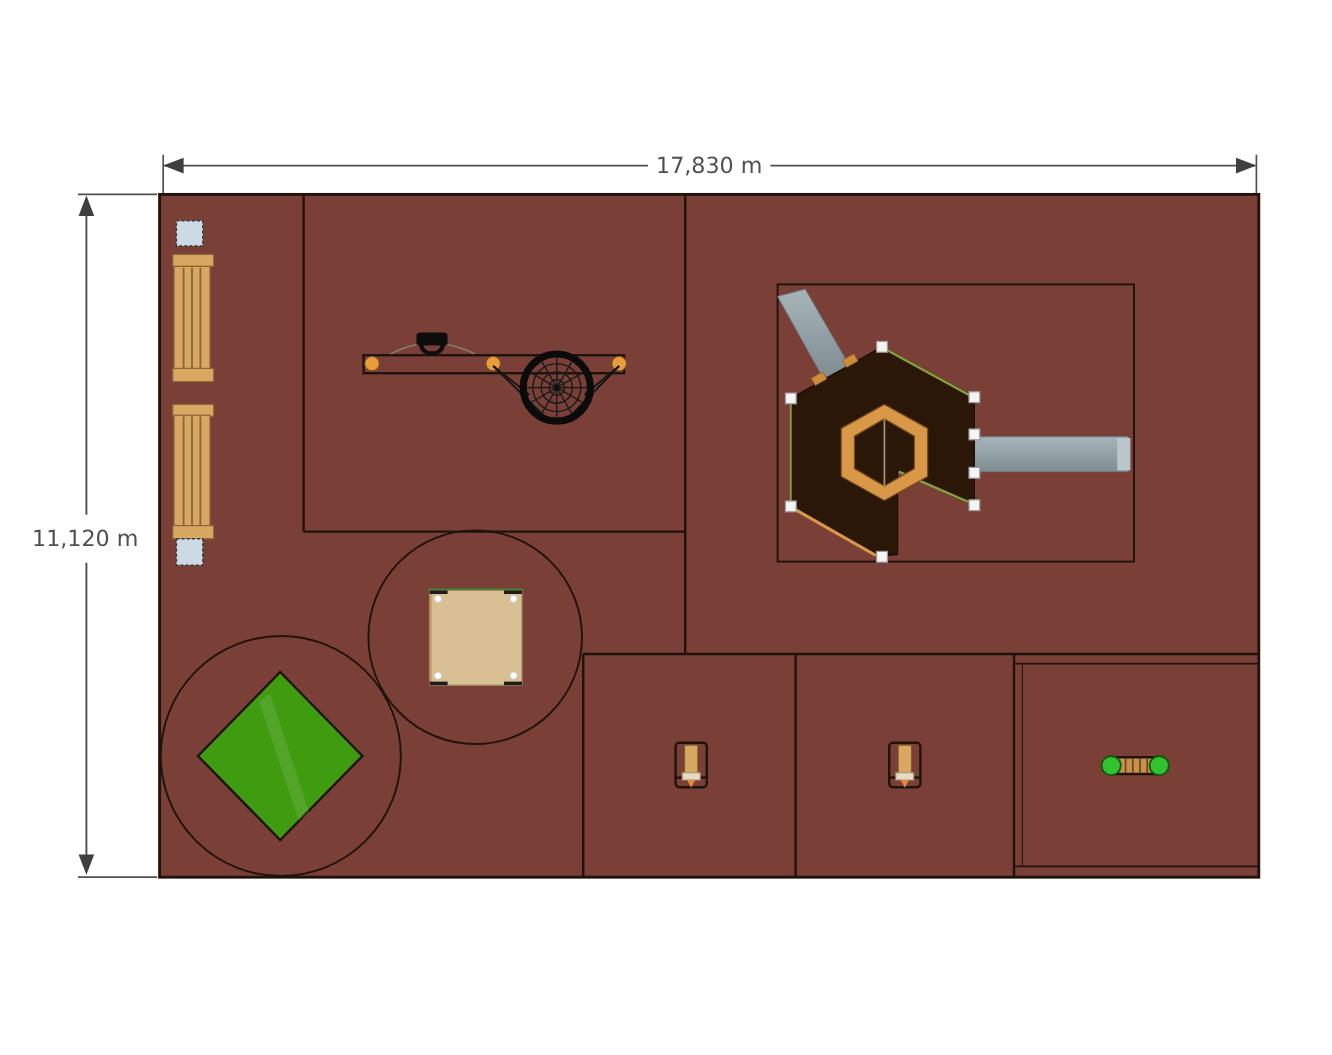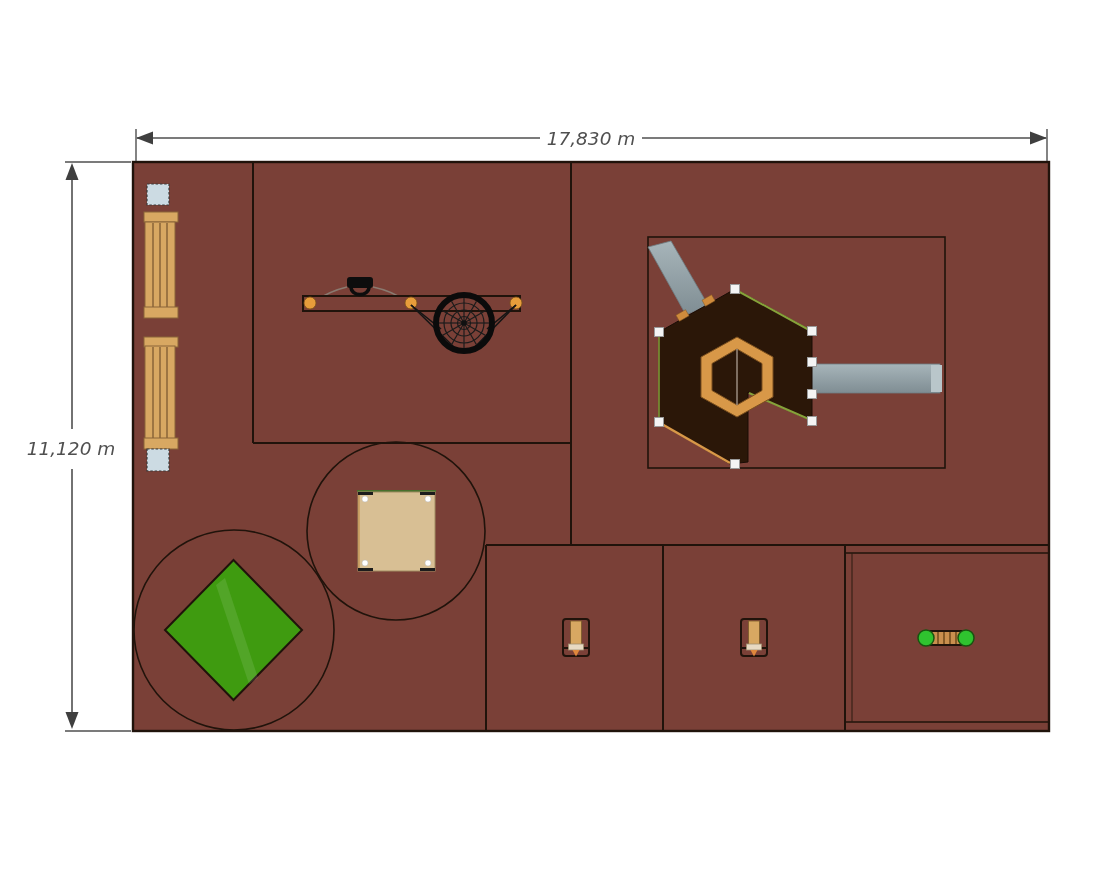--- a/index.html
+++ b/index.html
@@ -1,17 +1,17 @@
 <!DOCTYPE html>
 <html style="--ground: #7a4037; --line: #20130b; --dim: #4f4f4f; --wood: #d8a862; --wood-dark: #8a6539; --sand: #d8bf94; --grass: #3f9b10; --platform: #2b1708; --ring: #d89848; --slide: #93a2a8; --post: #f4f4f4; --orange: #e79d3b; --bright-green: #2fc32f; --cube: #ccdbe3; --trim-green: #86a23a;"><head>
 <meta charset="utf-8">
 <style>
   html,body{margin:0;padding:0;background:#ffffff;}
   #canvas{position:relative;width:1110px;height:879px;background:#ffffff;overflow:hidden;
-          font-family:"DejaVu Sans","Liberation Sans",sans-serif;font-style:italic;}
+          font-family:"DejaVu Sans","Liberation Sans",sans-serif;}
   svg{position:absolute;left:0;top:0;}
   .f-ground{fill:var(--ground);}
   .zone{fill:none;stroke:var(--line);stroke-width:2;}
   .zone-thin{fill:none;stroke:var(--line);stroke-width:1.6;}
   .dimln{stroke:var(--dim);stroke-width:1.6;fill:none;}
   .dimtick{stroke:var(--dim);stroke-width:1.4;}
   .dimarrow{fill:#3f3f3f;stroke:none;}
   .dimtxt{fill:var(--dim);font-size:18.5px;text-anchor:middle;}
   .woodfill{fill:var(--wood);stroke:var(--wood-dark);stroke-width:1;}
   .woodline{stroke:var(--wood-dark);stroke-width:1.5;}

